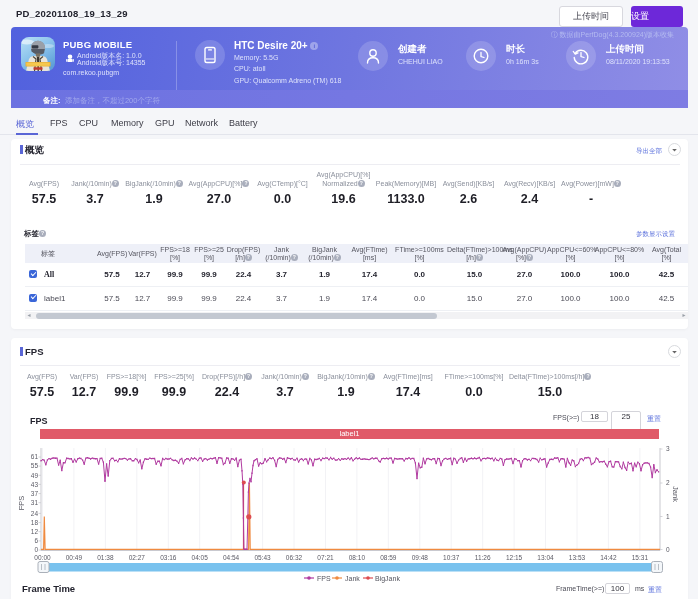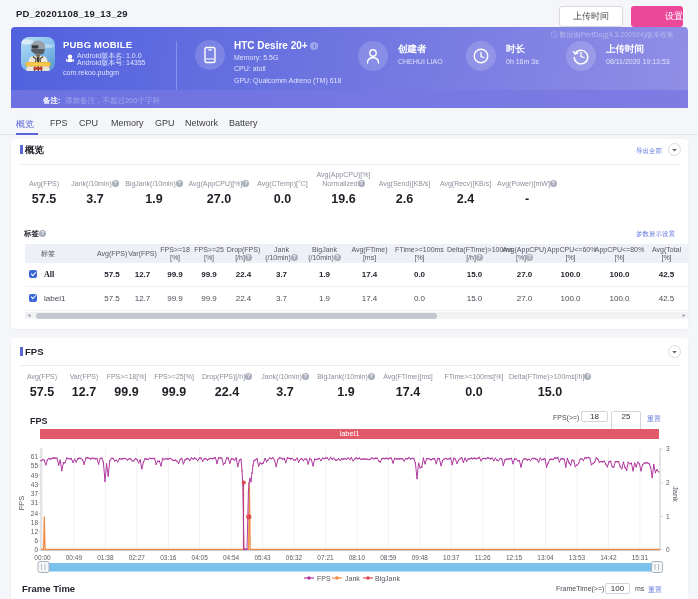--- a/index.html
+++ b/index.html
@@ -8,21 +8,21 @@
 .abs { position:absolute; }
 .qi { display:inline-block; width:7px; height:7px; border-radius:50%; background:#a9aebc;
   color:#fff; font-size:5px; line-height:7px; text-align:center; vertical-align:1px; font-weight:bold;}
 .link { color:#5f74dd; }
 </style>
 </head>
 <body>
 
 <div class="abs" style="left:16px; top:8px; font-size:9.5px; font-weight:bold; color:#23232e; letter-spacing:0.2px;">PD_20201108_19_13_29</div>
 <div class="abs" style="left:559px; top:6px; width:64px; height:21px; background:#fff; border:1px solid #d8d8de; border-radius:3px; text-align:center; line-height:19px; font-size:9px; color:#4a4a55;">上传时间</div>
-<div class="abs" style="left:631px; top:6px; width:52px; height:21px; background:#ec4899; border-radius:3px; text-align:right; line-height:21px; font-size:9px; color:#fff;">设置</div>
+<div class="abs" style="left:631px; top:6px; width:52px; height:21px; background:#6d28d9; border-radius:3px; text-align:left; line-height:21px; font-size:9px; color:#fff;">设置</div>
 
 <div class="abs" style="left:11px; top:27px; width:677px; height:81px; border-radius:4px 4px 0 0; background:linear-gradient(100deg,#5161de 0%,#6f76e0 50%,#908ee6 100%); overflow:hidden;">
 
   <div class="abs" style="left:10px; top:10px; width:34px; height:34px; border-radius:8px; overflow:hidden;">
     <svg width="34" height="34" viewBox="0 0 34 34">
       <defs>
         <linearGradient id="sky" x1="0" y1="0" x2="0.7" y2="1">
           <stop offset="0" stop-color="#b8dff6"></stop>
             <stop offset="0.5" stop-color="#8cc4ec"></stop>
             <stop offset="1" stop-color="#5e9fd8"></stop>
@@ -156,20 +156,26 @@
         <div class="lbl">
           <span>Avg(CTemp)[°C]</span>
         </div>
         <div class="val">0.0</div>
       </div>
     <div style="width:61px;" class="ovc">
         <div class="lbl">
           <span>Avg(AppCPU)[%]<br>Normalized<span class="qi">?</span></span>
         </div>
         <div class="val">19.6</div>
+      </div>
+    <div style="width:64px;" class="ovc">
+        <div class="lbl">
+          <span>Peak(Memory)[MB]</span>
+        </div>
+        <div class="val">1133.0</div>
       </div>
     <div style="width:61px;" class="ovc">
         <div class="lbl">
           <span>Avg(Send)[KB/s]</span>
         </div>
         <div class="val">2.6</div>
       </div>
     <div style="width:61px;" class="ovc">
         <div class="lbl">
           <span>Avg(Recv)[KB/s]</span>

